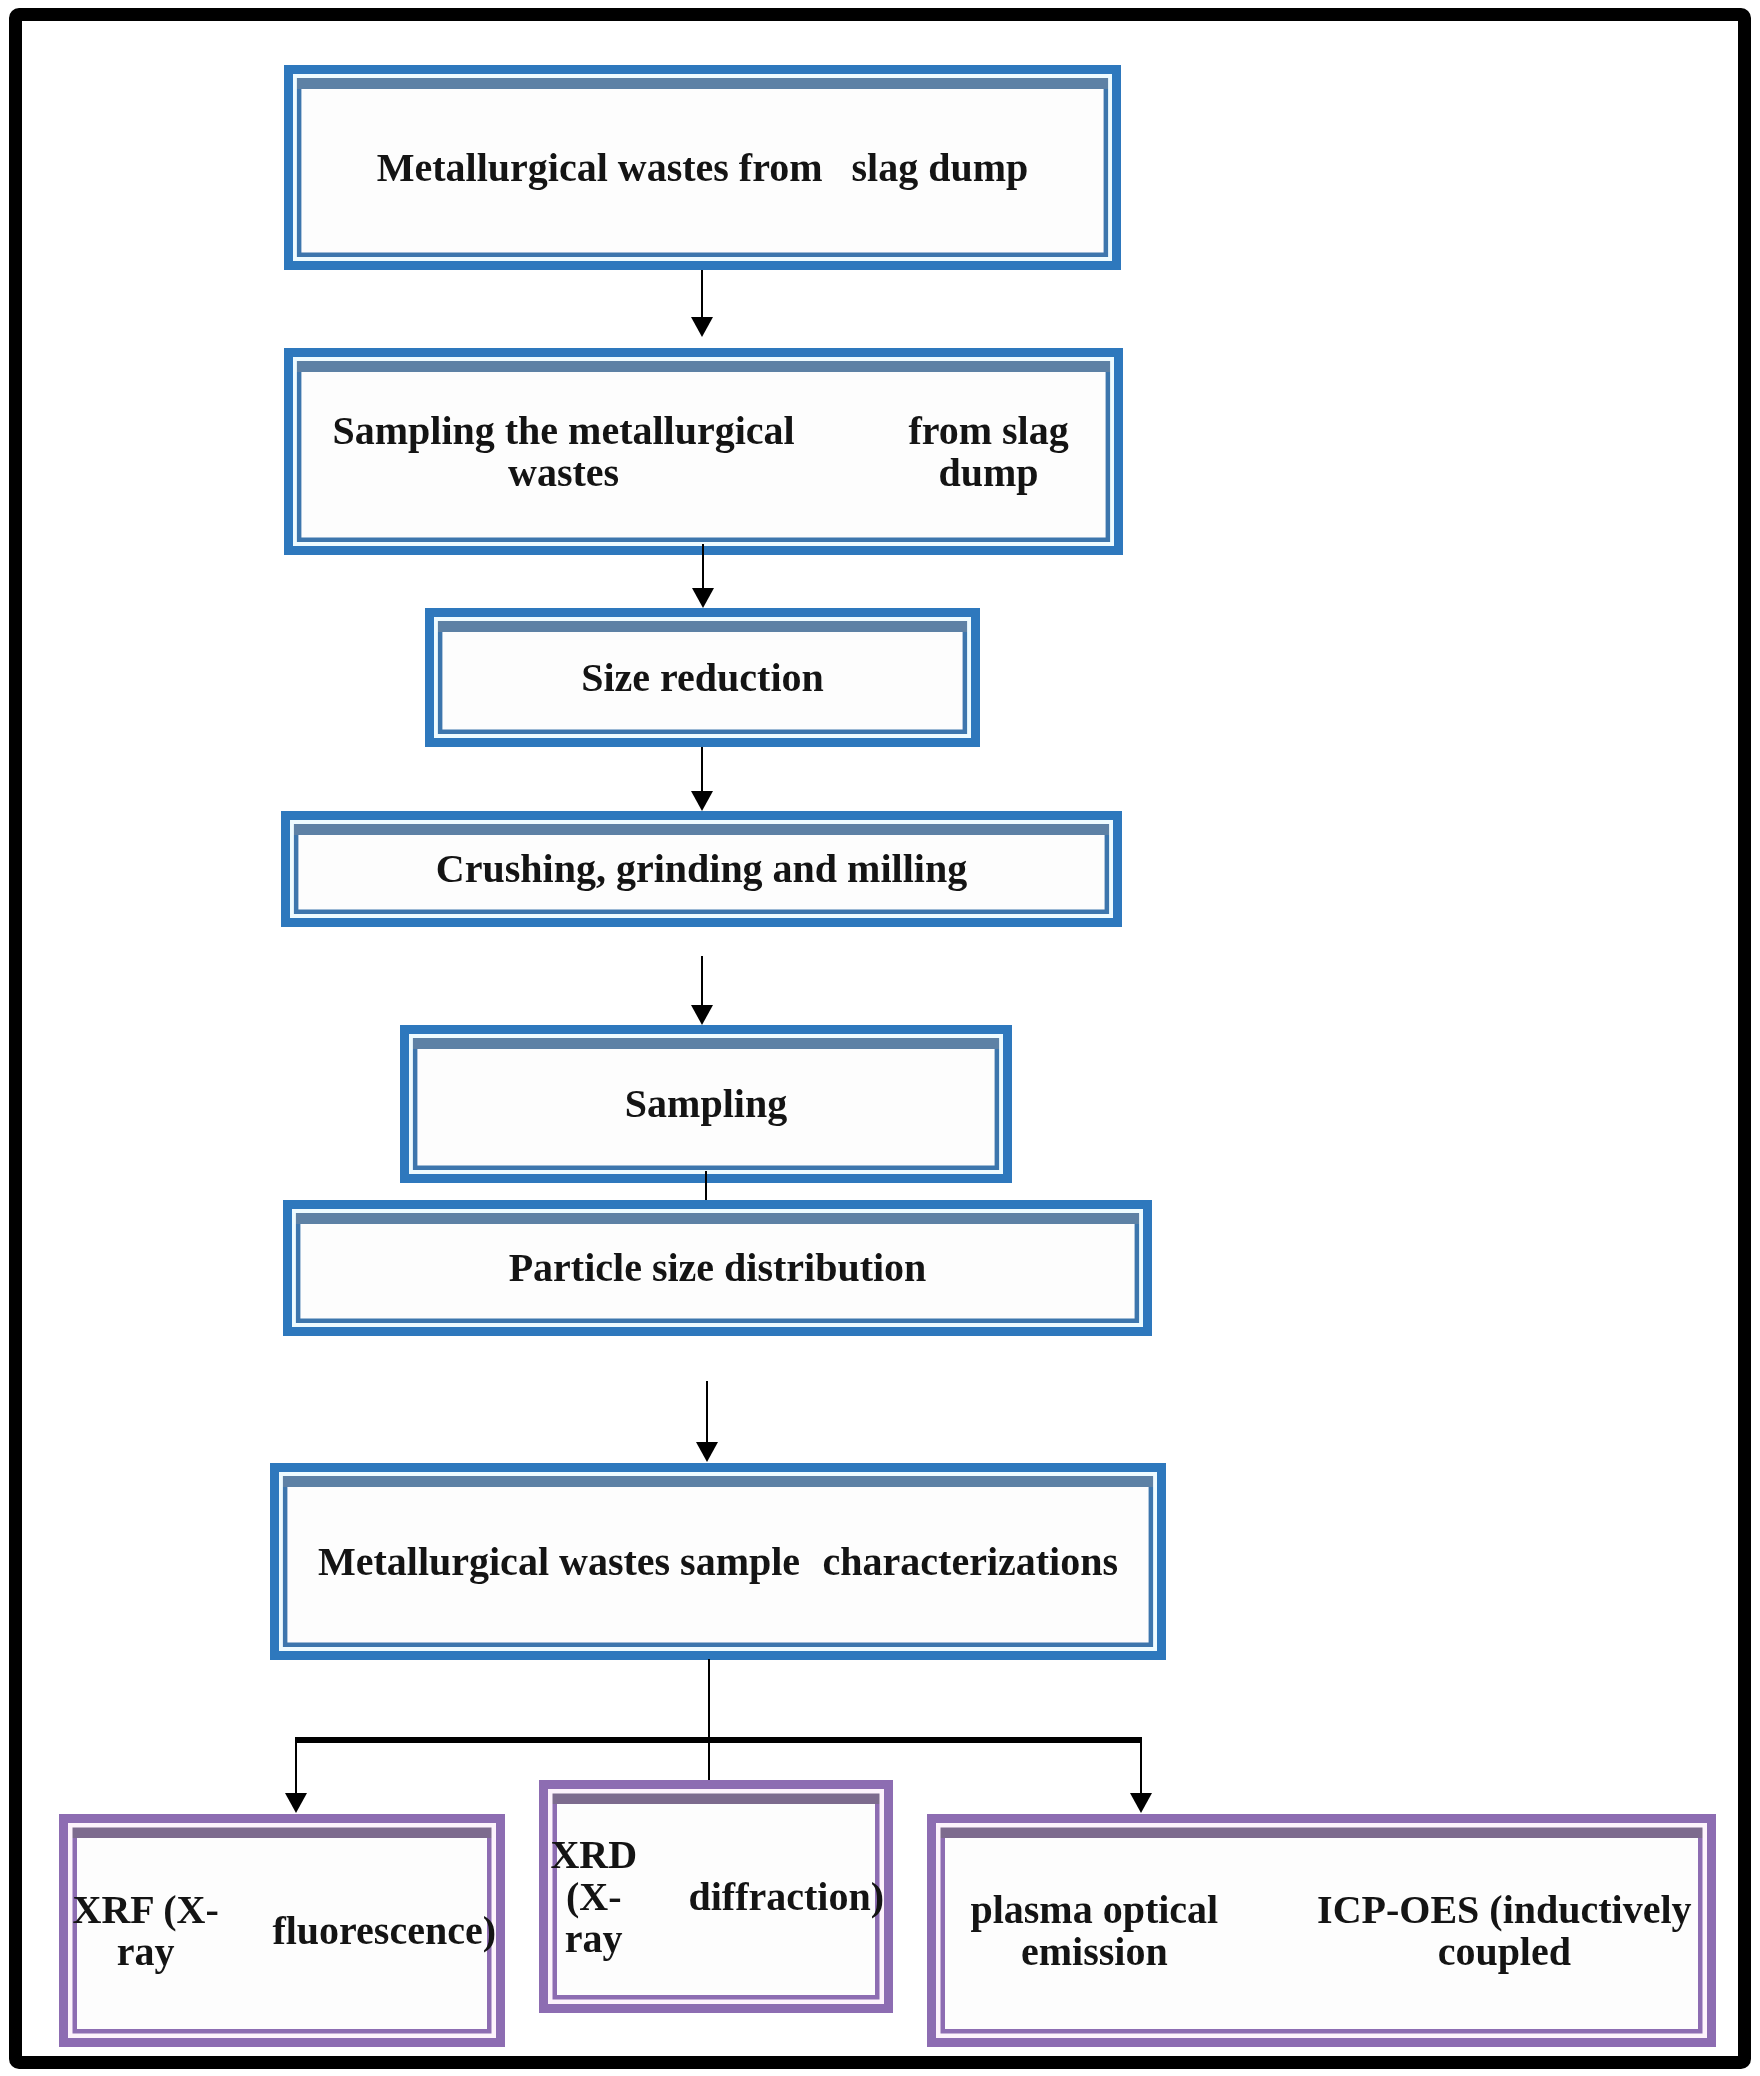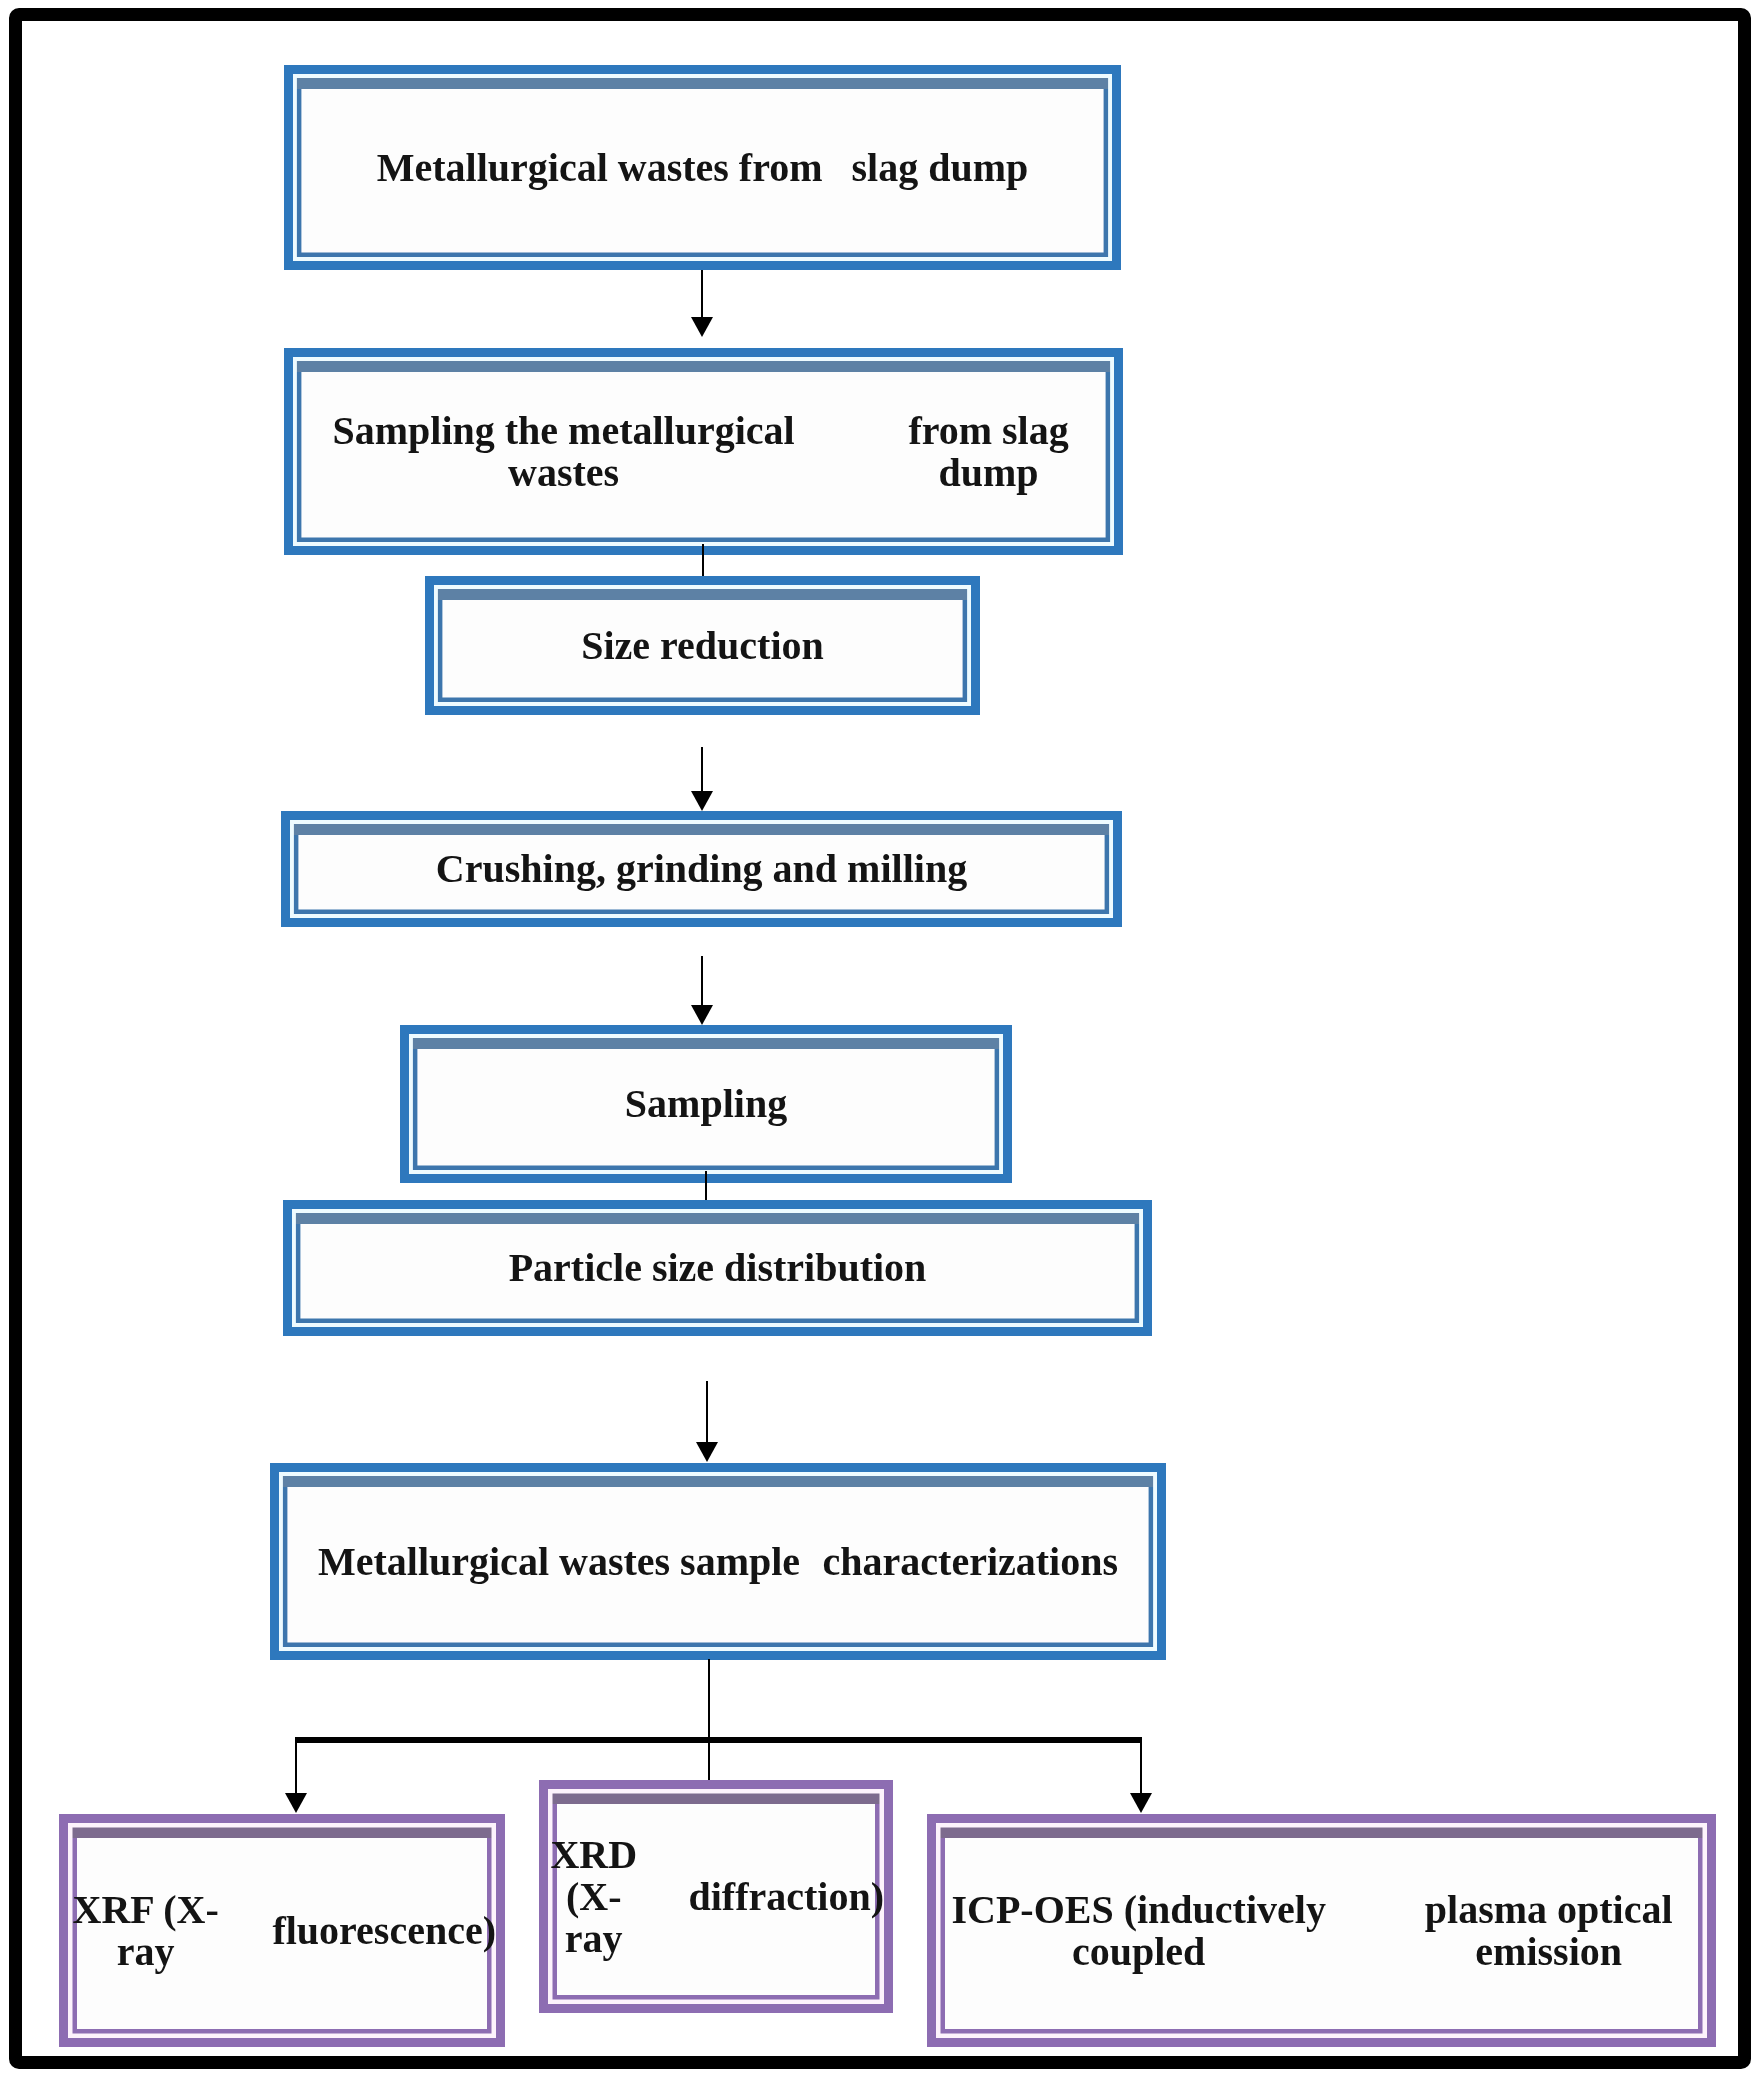--- a/index.html
+++ b/index.html
@@ -56,21 +56,21 @@
 
 <div class="varrow head" style="left:701px;top:270px;height:47px"></div>
 
 <div class="node blue" style="left:284px;top:348px;width:839px;height:207px">
   <span class="ln">Sampling the metallurgical wastes</span>
   <span class="ln">from slag dump</span>
 </div>
 
 <div class="varrow head" style="left:702px;top:544px;height:44px"></div>
 
-<div class="node blue" style="left:425px;top:576px;width:555px;height:139px">
+<div class="node blue" style="left:425px;top:608px;width:555px;height:139px">
   <span class="ln">Size reduction</span>
 </div>
 
 <div class="varrow head" style="left:701px;top:747px;height:44px"></div>
 
 <div class="node blue" style="left:281px;top:811px;width:841px;height:116px">
   <span class="ln">Crushing, grinding and milling</span>
 </div>
 
 <div class="varrow head" style="left:701px;top:956px;height:49px"></div>
@@ -102,16 +102,16 @@
   <span class="ln">XRF (X-ray</span>
   <span class="ln">fluorescence)</span>
 </div>
 
 <div class="node purple" style="left:539px;top:1780px;width:354px;height:233px">
   <span class="ln">XRD (X-ray</span>
   <span class="ln">diffraction)</span>
 </div>
 
 <div class="node purple" style="left:927px;top:1814px;width:789px;height:233px">
+  <span class="ln">plasma optical emission</span>
   <span class="ln">ICP-OES (inductively coupled</span>
-  <span class="ln">plasma optical emission</span>
 </div>
 
 
 </body></html>

